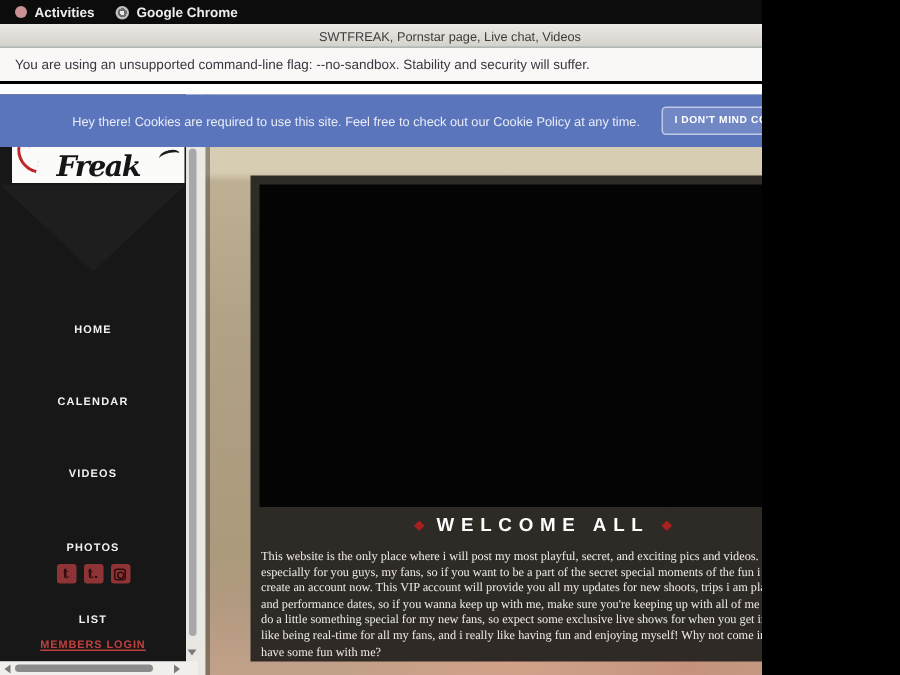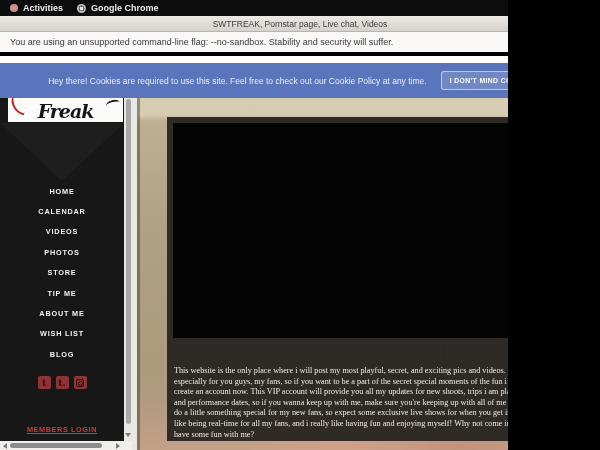--- a/index.html
+++ b/index.html
@@ -18,21 +18,21 @@
   .gnome-right { position:absolute; right:8px; top:0; height:16px; display:flex; align-items:center; gap:16px; }
 
   
   .titlebar { position:absolute; left:0; top:16px; width:600px; height:16px;
     background:linear-gradient(#eceae6,#d5d1cb); border-bottom:1px solid #b9b5ae;
     display:flex; align-items:center; justify-content:center; font-size:8.5px; color:#3c3c3c; }
   .titlebar-close { position:absolute; right:8px; top:1px; font-size:11px; color:#4a4a4a; cursor:pointer; }
 
   
   .infobar { position:absolute; left:0; top:32px; width:600px; height:24px; background:#f9f8f6;
-    border-bottom:4px solid #000000; display:flex; align-items:center; font-size:9px; color:#3b3741; }
+    border-bottom:2px solid #000000; display:flex; align-items:center; font-size:9px; color:#3b3741; }
   .infobar-msg { padding-left:10px; }
   .infobar-close { position:absolute; right:12px; top:5px; font-size:11px; color:#5a5a5a; cursor:pointer; }
 
   .page-gap { position:absolute; left:0; top:56px; width:600px; height:7px; background:#ffffff; }
 
   
   .viewport { position:absolute; left:0; top:63px; width:600px; height:387px; background:#fff;padding-left:24px; }
 
   
   .cookie-bar { position:absolute; left:0; top:0; width:592px; height:35px; background:#5a75bb; z-index:40;
@@ -50,21 +50,21 @@
   .logo-script { font-family:"DejaVu Serif", serif; font-style:italic; font-weight:bold;
     font-size:19px; color:#161616; line-height:22px; letter-spacing:-1px; }
   .logo-flourish { position:absolute; left:2px; bottom:8px; width:16px; height:16px;
     border-left:2.5px solid #c0272d; border-bottom:2.5px solid #c0272d; border-radius:0 0 0 16px; transform:rotate(12deg); }
   .logo-swash { position:absolute; right:3px; bottom:14px; width:14px; height:8px;
     border-top:2px solid #1d1d1d; border-radius:50% 50% 0 0; transform:rotate(-14deg); }
   .join-btn { position:absolute; left:14px; top:95px; width:96px; height:17px; background:#c7383c;
     border:none; border-radius:3px; color:#fff; font-weight:bold; font-size:7.5px; letter-spacing:0.5px; cursor:pointer; }
   .menu { position:absolute; left:0; top:118px; width:124px; }
   .menu-item { height:20.4px; display:flex; align-items:center; justify-content:center;
-    color:#f2f2f2; font-size:7.3px; font-weight:bold; letter-spacing:0.8px; cursor:pointer; }
+    color:#f2f2f2; font-size:7.3px; font-weight:bold; letter-spacing:0.8px; cursor:pointer;margin-top:28px; }
   .social-row { position:absolute; left:0; top:313px; width:124px; display:flex; justify-content:center; gap:5px; }
   .social-icon { width:13px; height:13px; background:#8e3437; border-radius:2px; position:relative; cursor:pointer;
     display:flex; align-items:center; justify-content:center; color:#2e0b0d; font-weight:bold;
     font-size:9px; font-family:"DejaVu Serif", serif; }
   .insta-glyph { width:8px; height:8px; border:1.4px solid #2e0b0d; border-radius:2px; position:relative; }
   .insta-glyph::after { content:""; position:absolute; left:1.2px; top:1.2px; width:3px; height:3px;
     border:1.2px solid #2e0b0d; border-radius:50%; }
   .members-login { position:absolute; left:0; top:362px; width:124px; text-align:center;
     color:#c0403f; font-size:7.3px; font-weight:bold; letter-spacing:0.6px; text-decoration:underline; cursor:pointer; }
 
@@ -192,21 +192,21 @@
       <div class="logo-box">
         <span class="logo-flourish"></span>
         <span class="logo-script">Freak</span>
         <span class="logo-swash"></span>
       </div>
       <nav class="menu">
         <div class="menu-item">HOME</div>
         <div class="menu-item">CALENDAR</div>
         <div class="menu-item">VIDEOS</div>
         <div class="menu-item">PHOTOS</div>
-        <div class="menu-item">STORE</div>
+        <div class="menu-item">LIST</div>
         <div class="menu-item">TIP ME</div>
         <div class="menu-item">ABOUT ME</div>
         <div class="menu-item">WISH LIST</div>
         <div class="menu-item">BLOG</div>
       </nav>
       <div class="social-row">
         <div class="social-icon">t</div>
         <div class="social-icon">t.</div>
         <div class="social-icon">
             <span class="insta-glyph"></span>
@@ -233,20 +233,25 @@
     </div>
 
     <div class="main-area">
       <div class="wall-line-light"></div>
       <div class="wall-line-dark"></div>
       <div class="couch-seam"></div>
       <div class="couch-highlight"></div>
 
       <div class="content-panel">
         <div class="video-box"></div>
+        <div class="welcome-row">
+          <span class="diamond"></span>
+          <span class="welcome-heading">WELCOME ALL</span>
+          <span class="diamond"></span>
+        </div>
         <p class="intro-text">This website is the only place where i will post my most playful, secret, and exciting pics and videos. I built this especially for you guys, my fans, so if you want to be a part of the secret special moments of the fun i have, create an account now. This VIP account will provide you all my updates for new shoots, trips i am planning, and performance dates, so if you wanna keep up with me, make sure you're keeping up with all of me I try and do a little something special for my new fans, so expect some exclusive live shows for when you get inside.. i like being real-time for all my fans, and i really like having fun and enjoying myself! Why not come inside, and have some fun with me?</p>
       </div>
 
       <div class="gifts">
         <div class="gift-shadow"></div>
         <div class="gift-cake"></div>
         <div class="gift-red"></div>
         <div class="gift-purple"></div>
       </div>
       <div class="magenta-line"></div>

